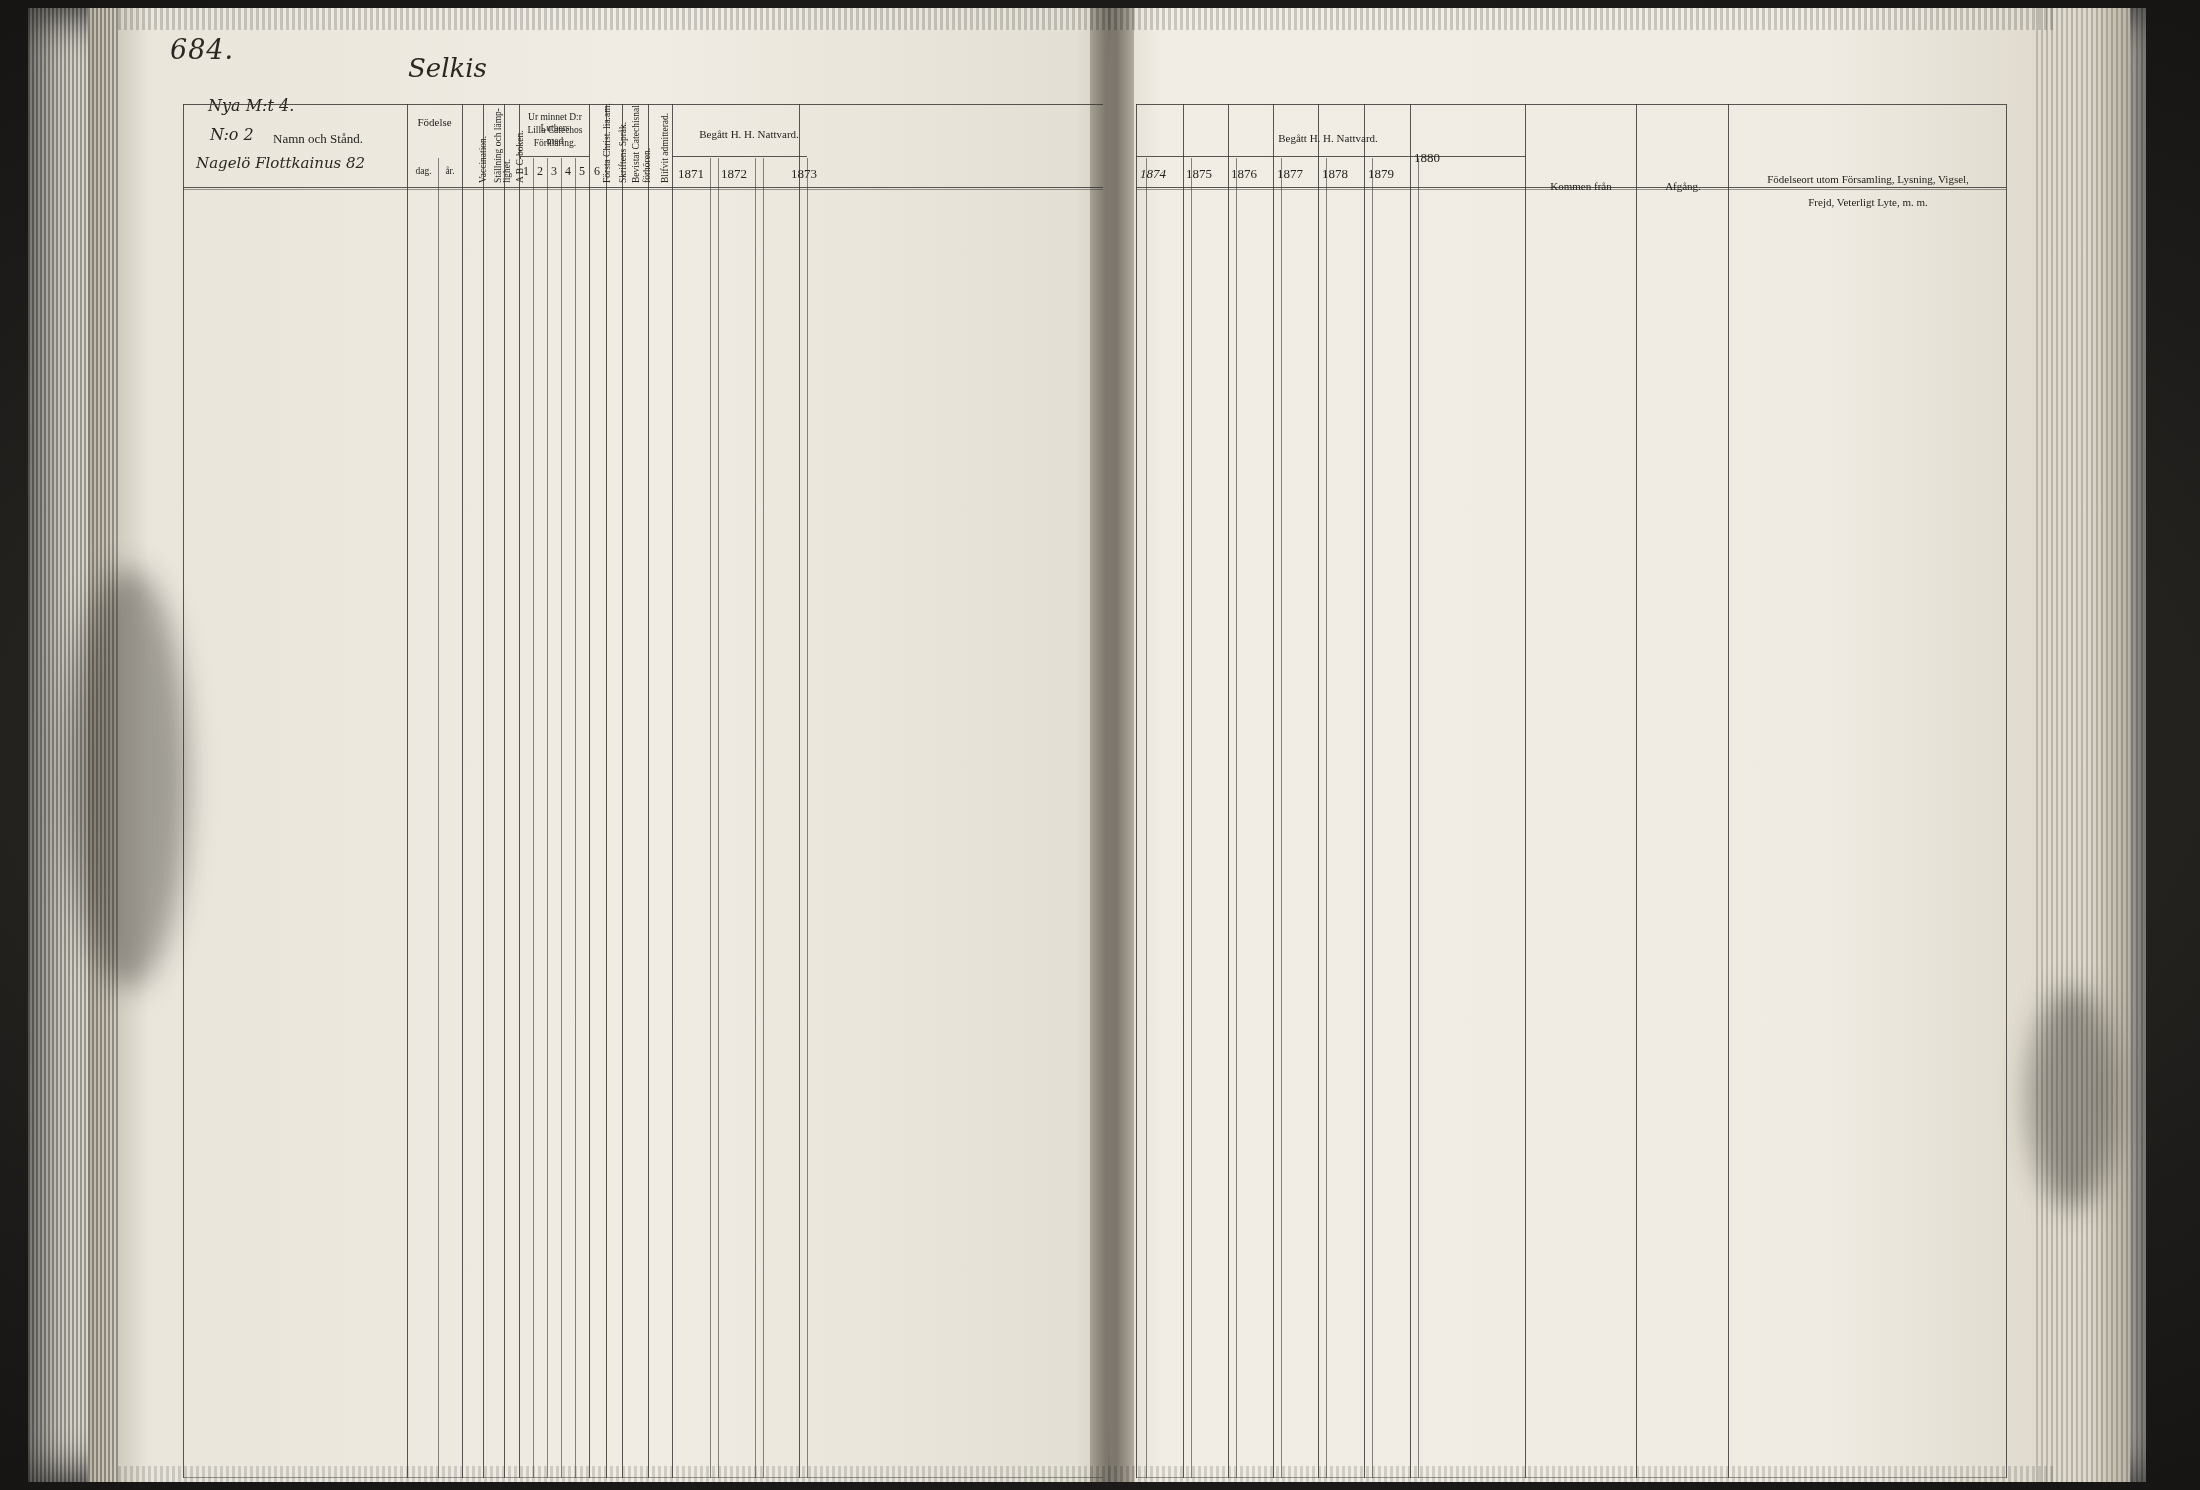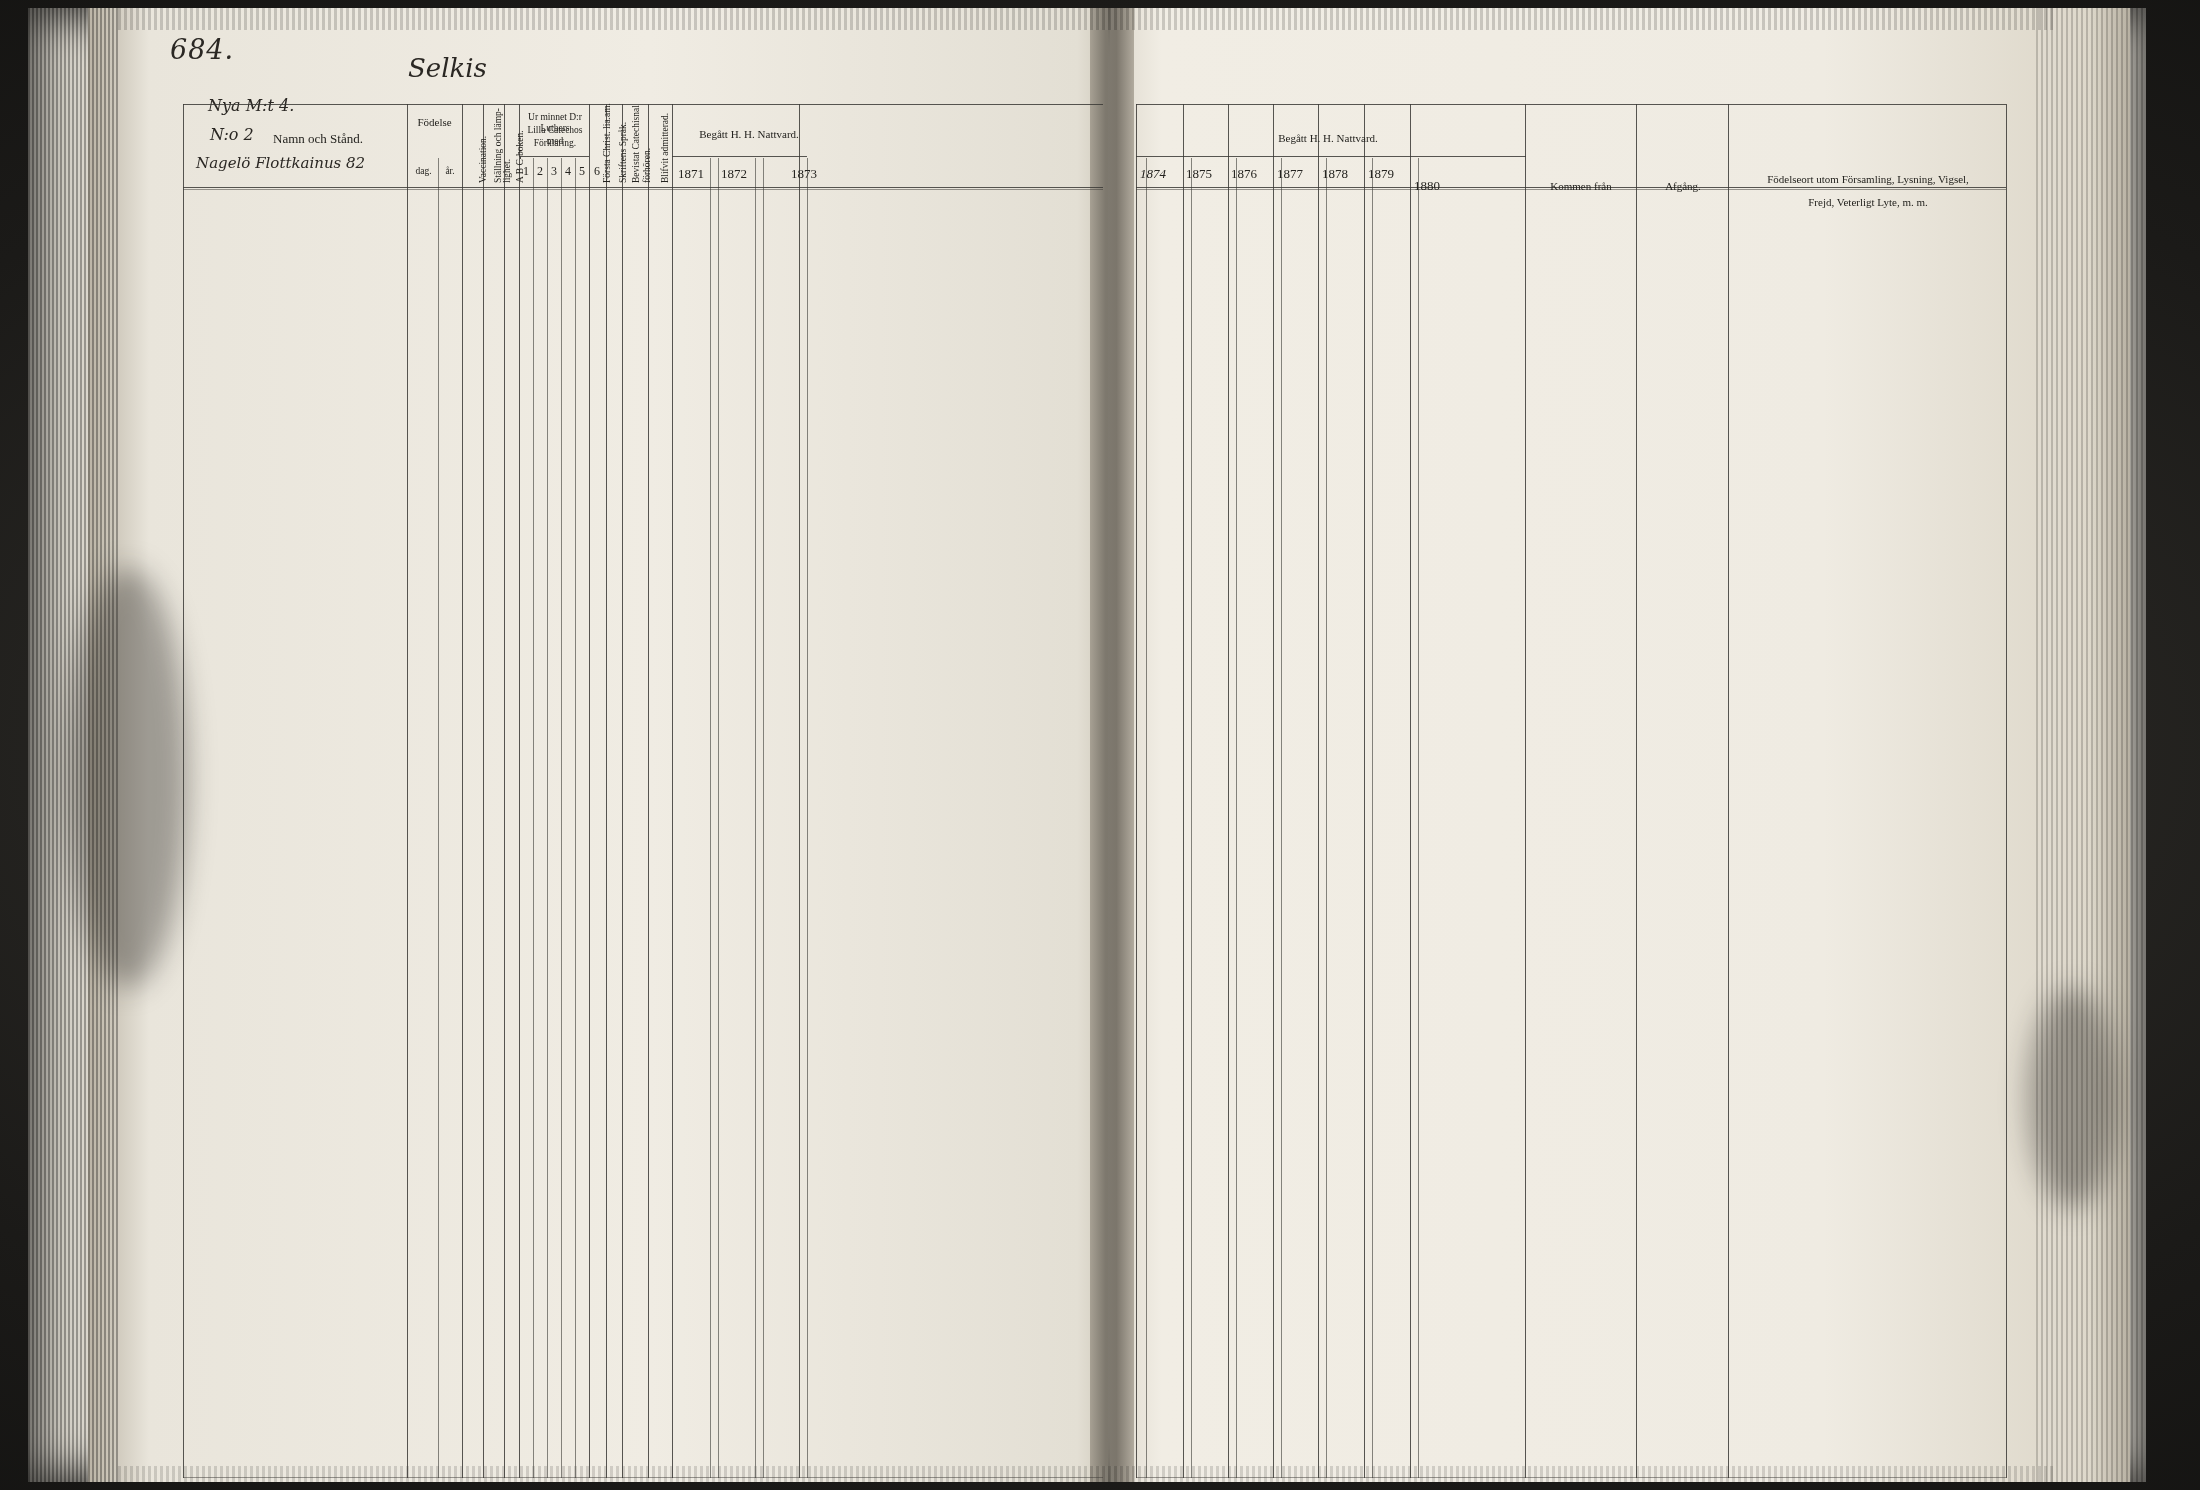--- a/index.html
+++ b/index.html
@@ -168,21 +168,21 @@
 
     <div class="hdr sm" style="left:1160px;top:124px;width:280px;">Begått H. H. Nattvard.</div>
     <div class="hline" style="left:1108px;top:148px;width:390px;"></div>
 
     <div class="year" style="left:1112px;top:158px;font-style:italic;">1874</div>
     <div class="year" style="left:1158px;top:158px;">1875</div>
     <div class="year" style="left:1203px;top:158px;">1876</div>
     <div class="year" style="left:1249px;top:158px;">1877</div>
     <div class="year" style="left:1294px;top:158px;">1878</div>
     <div class="year" style="left:1340px;top:158px;">1879</div>
-    <div class="year" style="left:1386px;top:170px;">1880</div>
+    <div class="year" style="left:1386px;top:142px;">1880</div>
 
     <div class="hdr sm" style="left:1500px;top:172px;width:106px;">Kommen från</div>
     <div class="hdr sm" style="left:1612px;top:172px;width:86px;">Afgång.</div>
 
     <div class="hdr sm" style="left:1705px;top:165px;width:270px;">Födelseort utom Församling, Lysning, Vigsel,</div>
     <div class="hdr sm" style="left:1705px;top:188px;width:270px;">Frejd, Veterligt Lyte, m. m.</div>
 
     <div class="hline" style="left:155px;top:1469px;width:920px;opacity:.5"></div>
     <div class="hline" style="left:1108px;top:1469px;width:870px;opacity:.5"></div>
   </div>

